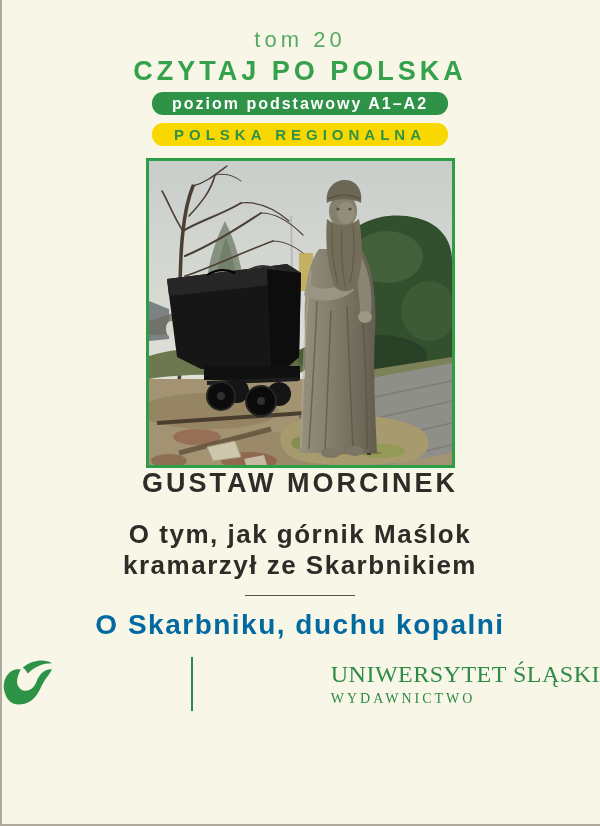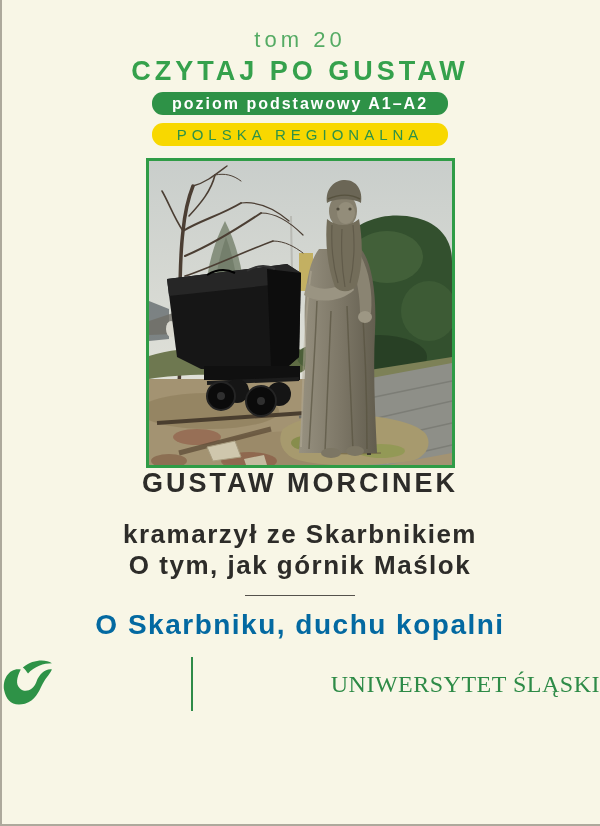--- a/index.html
+++ b/index.html
@@ -7,42 +7,42 @@
     width:600px;height:826px;position:relative;overflow:hidden;
     background:#f8f6e6;
     font-family:"Liberation Sans",sans-serif;
     text-align:center;
     box-shadow: inset 2px -2px 0 rgba(60,55,45,.40);
   }
   .vol{padding-top:27px;font-size:22px;letter-spacing:4px;color:#55ab64;font-weight:400;}
   .series{margin:3px 0 0;font-size:27px;font-weight:bold;letter-spacing:4px;color:#35a14c;}
   .bar{width:296px;margin:0 auto;height:23px;line-height:23px;box-sizing:border-box;border-radius:11px;}
   .bar-green{margin-top:5px;background:#2e9247;color:#ffffff;font-size:16px;font-weight:bold;letter-spacing:2px;}
-  .bar-yellow{margin-top:8px;background:#f8d800;color:#2e9247;font-size:15px;font-weight:normal;letter-spacing:5px;}
+  .bar-yellow{margin-top:8px;background:#f8d800;color:#2e9247;font-size:15px;font-weight:bold;letter-spacing:5px;}
   .photo{width:303px;height:304px;margin:12px auto 0;border:3px solid #2f9c46;background:#cfd3cf;}
   .photo svg{display:block;width:100%;height:100%;}
   .author{font-size:27px;font-weight:bold;letter-spacing:3px;color:#2d2c29;}
   .title{margin-top:20px;font-size:26px;line-height:31px;font-weight:bold;letter-spacing:1.5px;color:#2d2c29;}
   .divider{width:110px;height:1px;background:#55524c;margin:14px auto 0;}
   .subtitle{margin-top:13px;font-size:28px;font-weight:bold;letter-spacing:1.5px;color:#0369a1;}
   .adapters{margin-top:32px;font-size:17px;line-height:22px;letter-spacing:1.5px;color:#45433f;}
   .publisher{margin-top:16px;display:flex;align-items:center;justify-content:space-between;gap:13px;}
   .pub-mark svg{display:block;width:54px;height:50px;}
   .pub-sep{width:2px;height:54px;background:#2e8b47;}
   .pub-text{text-align:left;font-family:"Liberation Serif",serif;color:#2e8b47;}
   .pub-name{font-size:24px;letter-spacing:.5px;}
   .pub-dept{font-size:14px;letter-spacing:3px;margin-top:3px;}
 </style>
 </head>
 <body>
 
 <div class="cover">
 
   <div class="vol">tom 20</div>
-  <div class="series">CZYTAJ PO GUSTAW</div>
+  <div class="series">CZYTAJ PO POLSKA</div>
 
   <div class="bar bar-green">
     <span>poziom podstawowy A1–A2</span>
   </div>
   <div class="bar bar-yellow">
     <span>POLSKA REGIONALNA</span>
   </div>
 
   <div class="photo">
     <svg viewBox="0 0 303 304" xmlns="http://www.w3.org/2000/svg">
@@ -169,35 +169,36 @@
         </g>
         <ellipse cx="182" cy="292" rx="10" ry="5" fill="#7c7664"></ellipse>
         <ellipse cx="206" cy="290" rx="9" ry="5" fill="#7c7664"></ellipse>
       </g>
     </svg>
   </div>
 
   <div class="author">GUSTAW MORCINEK</div>
 
   <div class="title">
+    <div>O tym, jak górnik Maślok</div>
     <div>kramarzył ze Skarbnikiem</div>
-    <div>O tym, jak górnik Maślok</div>
   </div>
 
   <div class="divider"></div>
 
   <div class="subtitle">O Skarbniku, duchu kopalni</div>
 
 
   <div class="publisher">
     <div class="pub-mark">
       <svg viewBox="0 0 52 48" xmlns="http://www.w3.org/2000/svg">
         <path d="M4,30 C2,18 10,8 20,10 C16,18 15,24 19,28 C24,33 32,30 35,22 C38,14 44,9 50,10 C47,16 44,18 41,24 C37,32 34,40 24,43 C12,46 6,40 4,30 Z" fill="#2e9247"></path>
         <path d="M22,8 C32,0 44,0 50,4 C42,4 33,7 27,14 C25.5,11.5 24,9.5 22,8 Z" fill="#2e9247"></path>
       </svg>
     </div>
     <div class="pub-sep"></div>
     <div class="pub-text">
       <div class="pub-name">UNIWERSYTET ŚLĄSKI</div>
+      <div class="pub-dept">WYDAWNICTWO</div>
     </div>
   </div>
 
 </div>
 
 </body></html>

